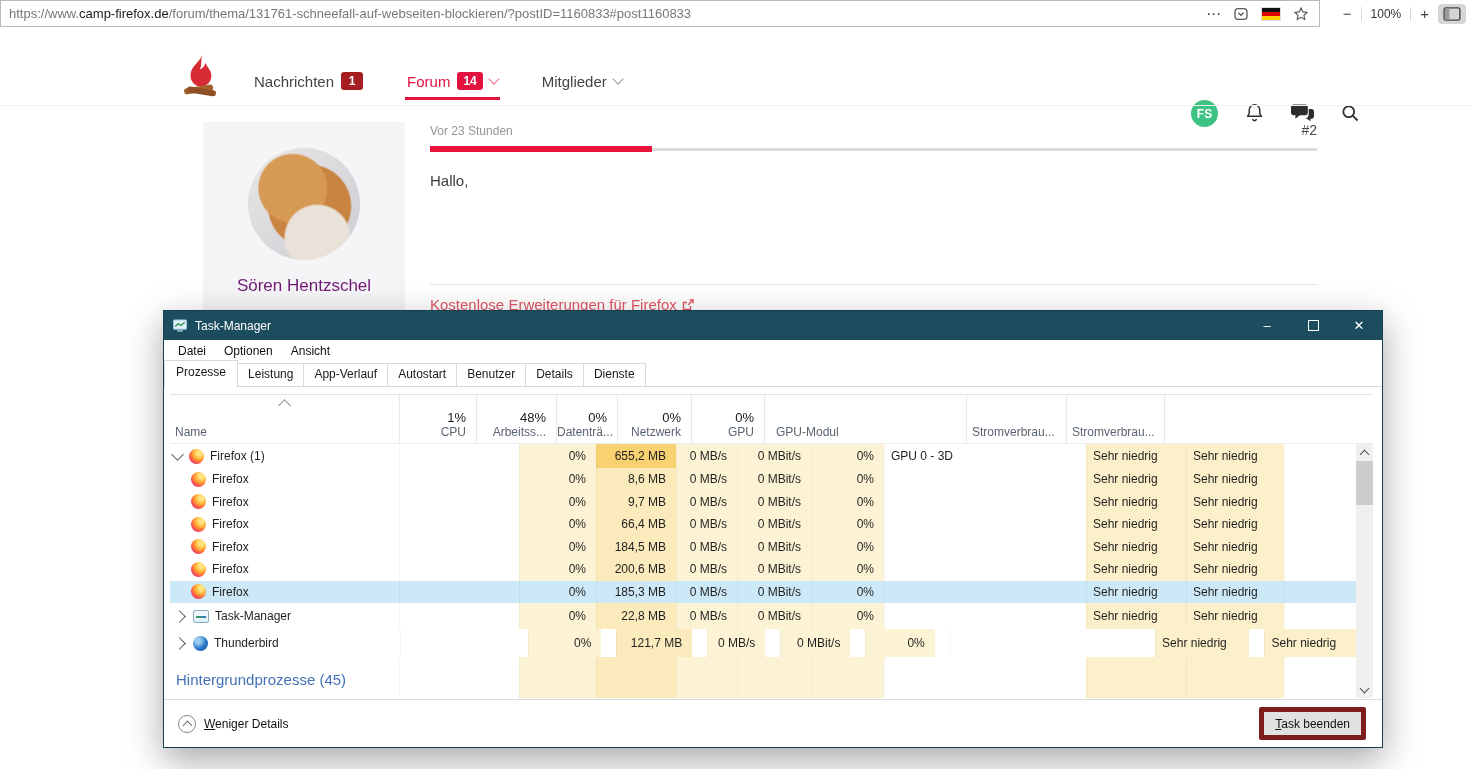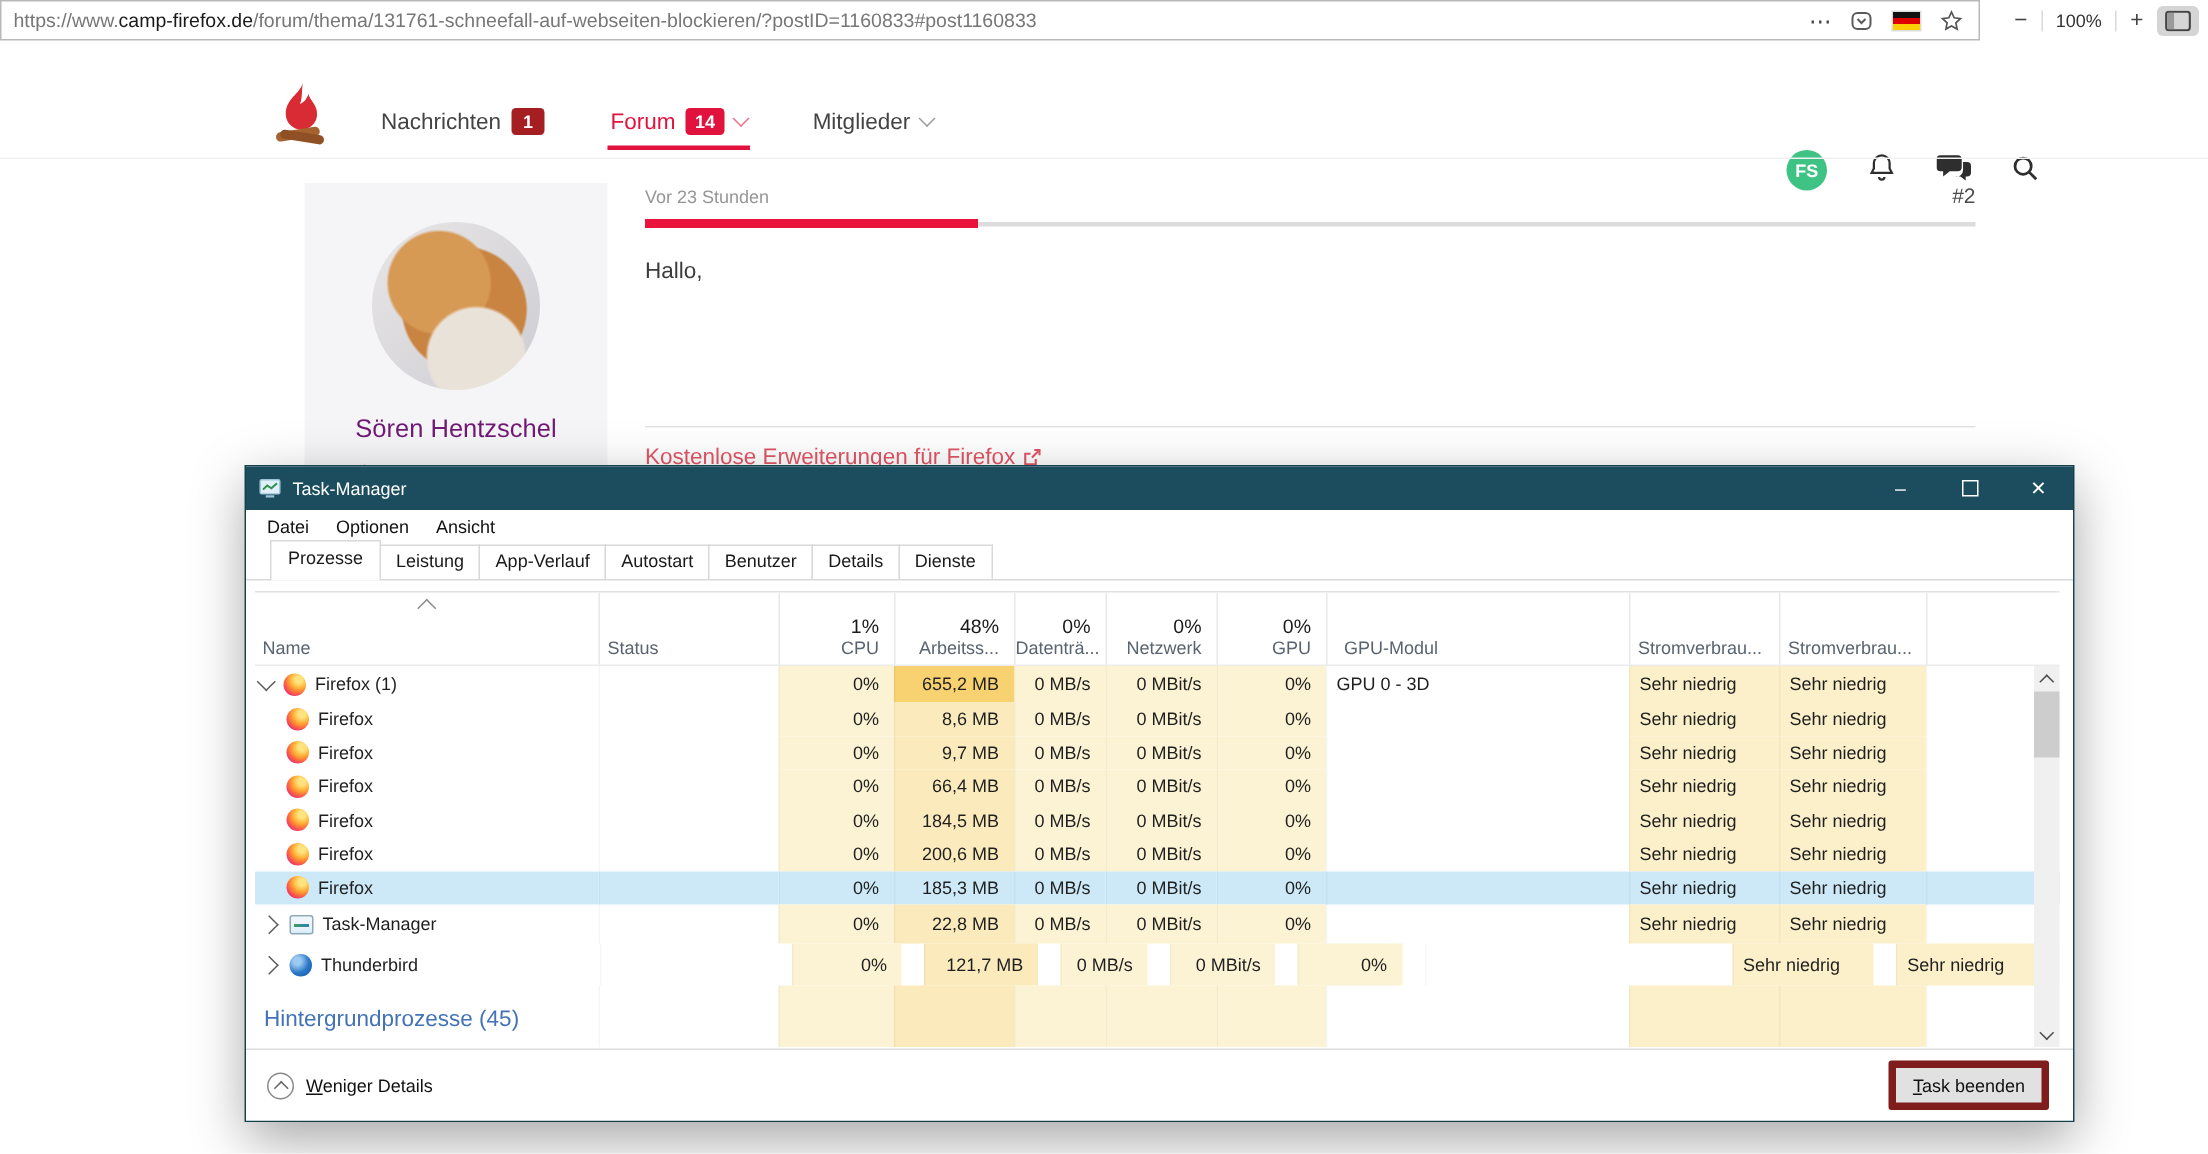--- a/index.html
+++ b/index.html
@@ -61,21 +61,21 @@
   .tm-window{position:absolute;left:163px;top:310px;width:1220px;height:438px;box-sizing:border-box;
              background:#fff;border:1px solid #15404d;box-shadow:0 12px 34px rgba(0,0,0,.35);}
   .tm-titlebar{position:absolute;left:0;top:0;right:0;height:29px;background:#1b4d5f;display:flex;align-items:center;}
   .tm-title-icon{margin-left:8px;display:flex;}
   .tm-title-text{margin-left:7px;font-size:12px;color:#fff;}
   .tm-winbtns{margin-left:auto;display:flex;height:29px;}
   .tm-winbtn{width:46px;height:29px;display:flex;align-items:center;justify-content:center;color:#fff;font-size:13px;cursor:pointer;}
   .tm-winbtn .maxbox{width:9px;height:9px;border:1px solid #fff;display:block;}
   .tm-menubar{position:absolute;left:0;top:29px;right:0;height:22px;background:#fff;display:flex;align-items:center;padding-left:5px;}
   .tm-menu-item{font-size:12px;color:#111;padding:3px 9px;cursor:pointer;}
-  .tm-tabs{position:absolute;left:0;top:51px;right:0;height:25px;display:flex;align-items:flex-end;padding-left:16px;
+  .tm-tabs{position:absolute;left:0;top:51px;right:0;height:25px;display:flex;align-items:flex-end;padding-left:0;
            border-bottom:1px solid #d9d9d9;box-sizing:border-box;}
   .tm-tab{font-size:12px;color:#1a1a1a;background:#fff;border:1px solid #d9d9d9;border-bottom:none;
           padding:3px 10px 4px 10px;margin-right:-1px;height:15px;cursor:pointer;}
   .tm-tab.active{padding:4px 11px 6px 11px;height:16px;margin-bottom:-1px;background:#fff;position:relative;z-index:2;}
   
   .tm-table{position:absolute;left:6px;top:83px;width:1203px;}
   .tm-header{display:flex;height:50px;border-top:1px solid #e2e2e2;border-bottom:1px solid #ececec;box-sizing:border-box;}
   .hcell{box-sizing:border-box;border-left:1px solid #e8e8e8;display:flex;flex-direction:column;justify-content:flex-end;
          padding-bottom:4px;font-size:12px;color:#5a6470;overflow:hidden;}
   .hcell:first-child{border-left:none;}
@@ -291,23 +291,20 @@
         <span class="tm-tab">Details</span>
         <span class="tm-tab">Dienste</span>
       </div>
 
     <div class="tm-table">
       <div class="tm-header">
           <div class="hcell col-name">
             <span class="hsort"></span>
             <span class="hlabel-l">Name</span>
           </div>
-          <div class="hcell col-status">
-            <span class="hlabel-l">Status</span>
-          </div>
           <div class="hcell col-cpu">
             <span class="hval">1%</span>
             <span class="hlabel-r">CPU</span>
           </div>
           <div class="hcell col-memory">
             <span class="hval">48%</span>
             <span class="hlabel-r">Arbeitss...</span>
           </div>
           <div class="hcell col-disk">
             <span class="hval">0%</span>

